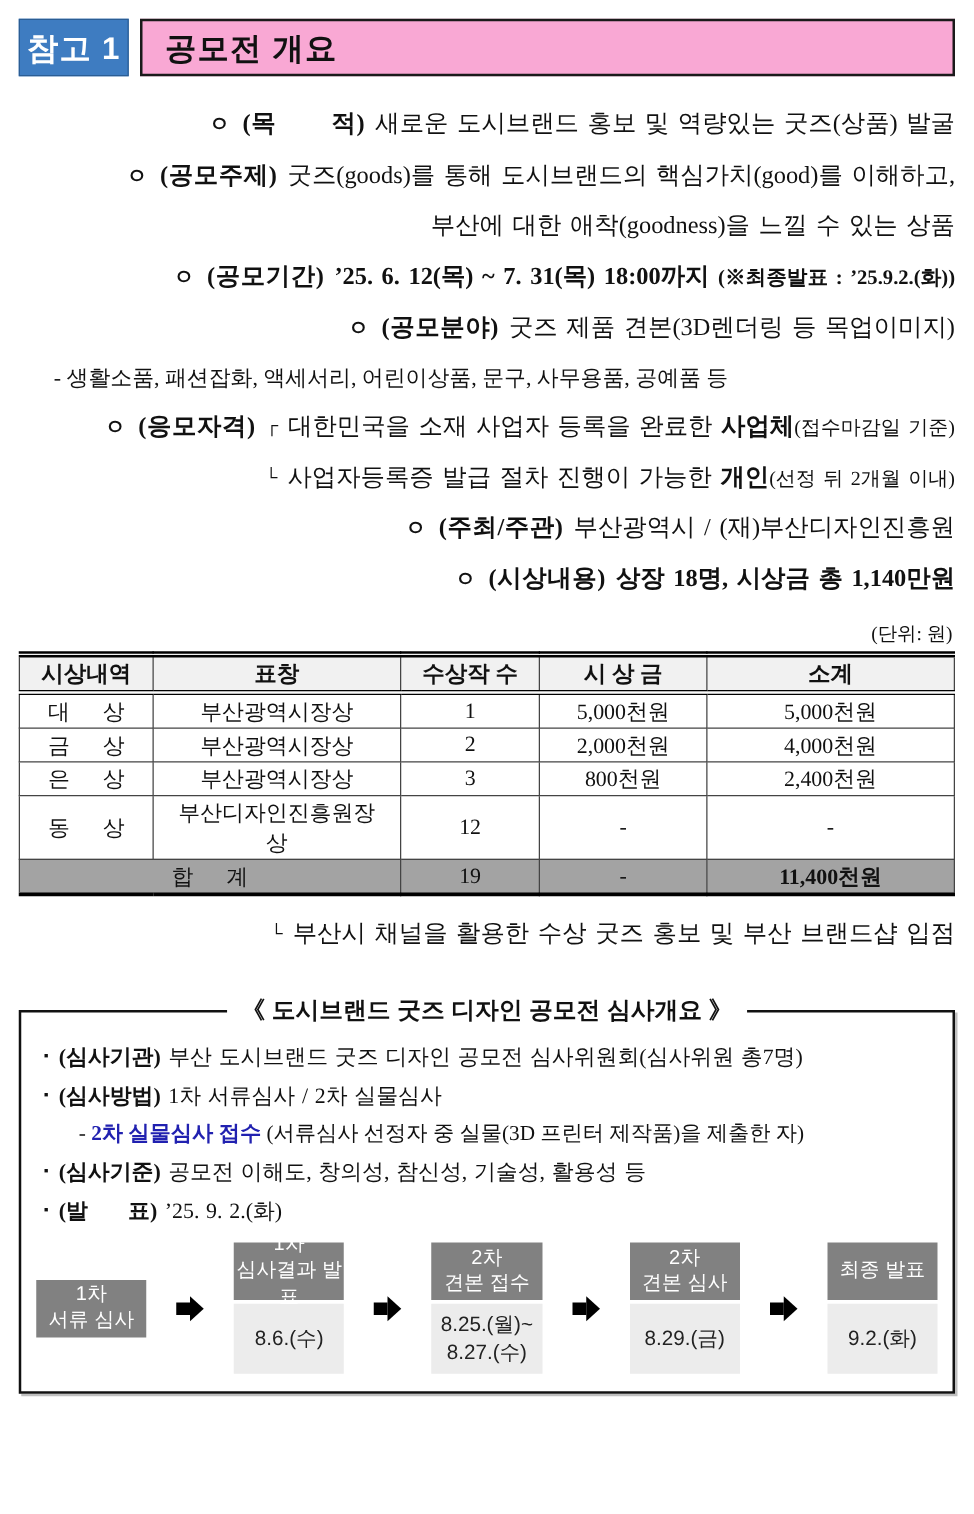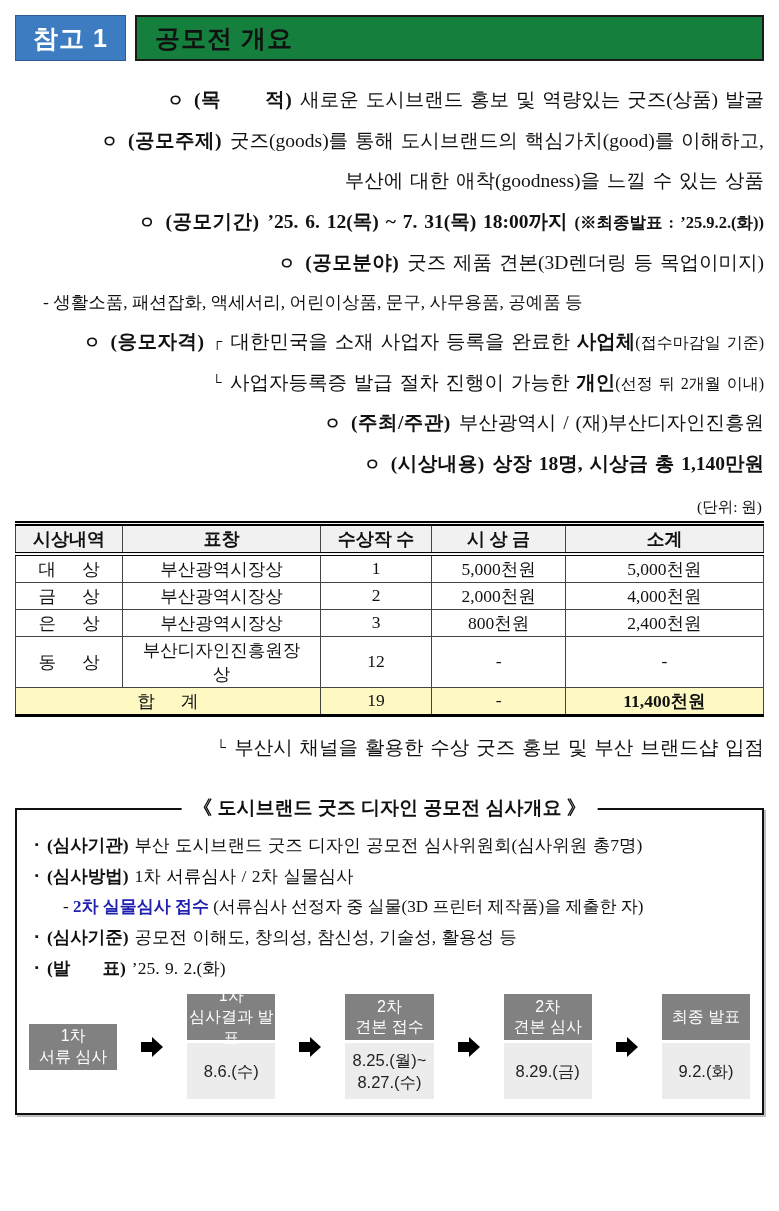--- a/index.html
+++ b/index.html
@@ -9,28 +9,28 @@
     font-family:"Liberation Serif","DejaVu Serif",serif;
     color:#111;
     position:relative;
     overflow:hidden;
   }
   .page { padding:15px 15px 0 15px; }
 
   
   .ref-header { display:flex; align-items:stretch; gap:9px; height:46px; }
   .ref-badge {
-    width:111px; background:#3e7cc1; border:1px solid #2b5d94;
+    width:88px; background:#3e7cc1; border:1px solid #2b5d94;
     color:#fff; font-family:"Liberation Sans","DejaVu Sans",sans-serif;
     font-weight:bold; font-size:25px;
     display:flex; align-items:center; justify-content:center;
     letter-spacing:1px;
   }
   .ref-title-box {
-    flex:1; border:2px solid #1a1a1a; background:#15803d;
+    flex:1; border:2px solid #1a1a1a; background:#f9a8d4;
     display:flex; align-items:center; padding-left:18px;
     font-family:"Liberation Sans","DejaVu Sans",sans-serif;
     font-weight:bold; font-size:25px; letter-spacing:1px;
   }
 
   
   .content { margin-top:26px; font-size:19.5px; line-height:1.32; }
   .bullet { margin:15px 0; padding-left:184px; text-indent:-184px; word-spacing:2px;text-align:right; }
   .bullet .marker { font-weight:bold; margin-right:10px; font-size:17px; }
   .blabel { font-weight:bold; white-space:pre; margin-right:8px; letter-spacing:0.5px; }
@@ -50,21 +50,21 @@
     border-top:5px double #000; border-bottom:3px solid #000;
   }
   table.prize th, table.prize td {
     border:1px solid #444; text-align:center; padding:1px 17px; height:25px;
   }
   table.prize thead th {
     background:#f1f1f1; font-weight:bold; white-space:pre;
     border-bottom:4px double #000; font-size:18px;
   }
   table.prize td:first-child { white-space:pre; }
-  table.prize tr.total-row td { background:#fef9c3; }
+  table.prize tr.total-row td { background:#a3a3a3; }
   table.prize tr.total-row td.total-sum { font-weight:bold; }
   table.prize tr.total-row td:first-child { white-space:pre; }
 
   
   .eval-box {
     border:2.5px solid #111; margin-top:48px; position:relative;
     padding:16px 12px 14px 12px;
     box-shadow:2px 2px 0 rgba(0,0,0,0.25);
   }
   .eval-title {

